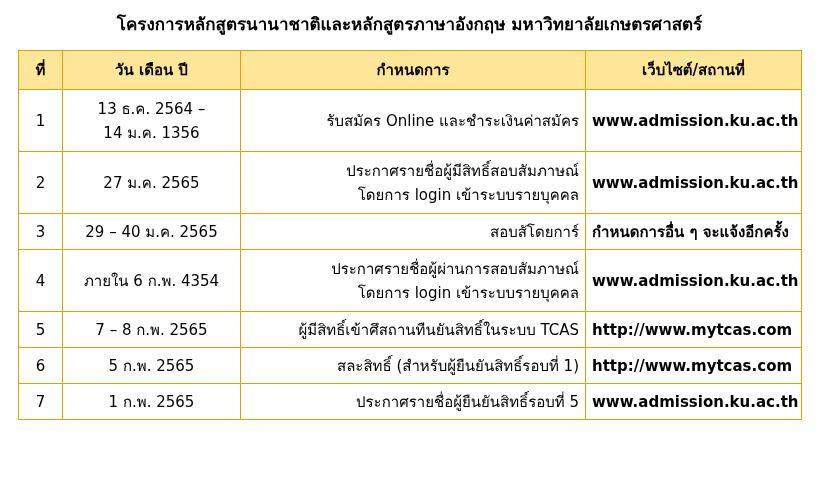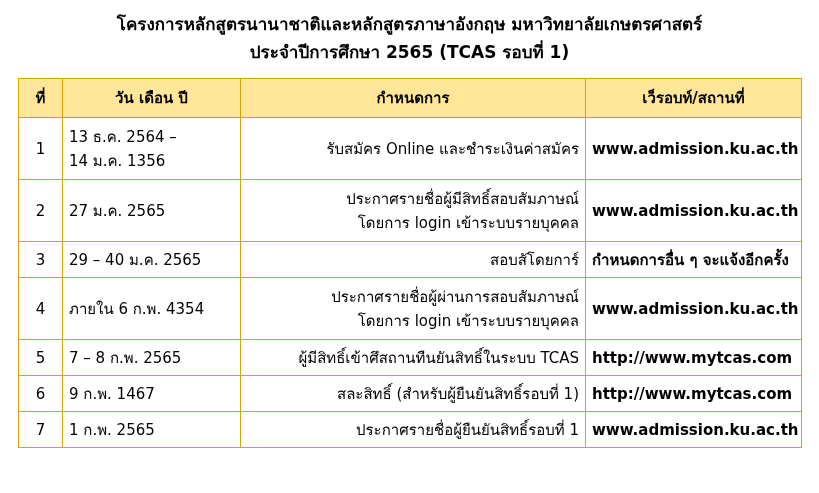--- a/index.html
+++ b/index.html
@@ -57,20 +57,21 @@
   }
   col.c-no    { width: 44px; }
   col.c-date  { width: 178px; }
   col.c-desc  { width: 345px; }
   col.c-site  { width: 216px; }
 
   td.no {
     text-align: center;
   }
   td.date {
+    text-align: center;
   }
   td.desc {
     text-align: right;
     padding-left: 10px;
   }
   td.site {
     text-align: left;
     padding-left: 12px;
     font-weight: bold;
   }
@@ -80,37 +81,36 @@
   .r-tall { height: 62px; }
   .r-short { height: 36px; }
 </style>
 </head>
 <body>
 
 <div class="page">
 
   <div class="title-block">
     <div class="title-line">โครงการหลักสูตรนานาชาติและหลักสูตรภาษาอังกฤษ มหาวิทยาลัยเกษตรศาสตร์</div>
-    <div class="title-line">ประจำปีการศึกษา 2565 (TCAS รอบที่ 1)</div>
   </div>
 
   <div class="table-wrap">
     <table class="schedule">
       <colgroup>
         <col class="c-no">
         <col class="c-date">
         <col class="c-desc">
         <col class="c-site">
       </colgroup>
       <thead>
         <tr>
           <th>ที่</th>
           <th>วัน เดือน ปี</th>
           <th>กำหนดการ</th>
-          <th>เว็รอบท์/สถานที่</th>
+          <th>เว็บไซต์/สถานที่</th>
         </tr>
       </thead>
       <tbody>
 
         <tr class="r-tall">
           <td class="no">1</td>
           <td class="date">
             <div class="cell-lines">
               <div>13 ธ.ค. 2564 –</div>
               <div>14 ม.ค. 1356</div>
@@ -203,21 +203,21 @@
             <div class="cell-lines">
               <div>http://www.mytcas.com</div>
             </div>
           </td>
         </tr>
 
         <tr class="r-short">
           <td class="no">6</td>
           <td class="date">
             <div class="cell-lines">
-              <div>9 ก.พ. 1467</div>
+              <div>5 ก.พ. 2565</div>
             </div>
           </td>
           <td class="desc">
             <div class="cell-lines">
               <div>สละสิทธิ์ (สำหรับผู้ยืนยันสิทธิ์รอบที่ 1)</div>
             </div>
           </td>
           <td class="site">
             <div class="cell-lines">
               <div>http://www.mytcas.com</div>
@@ -227,21 +227,21 @@
 
         <tr class="r-short">
           <td class="no">7</td>
           <td class="date">
             <div class="cell-lines">
               <div>1 ก.พ. 2565</div>
             </div>
           </td>
           <td class="desc">
             <div class="cell-lines">
-              <div>ประกาศรายชื่อผู้ยืนยันสิทธิ์รอบที่ 1</div>
+              <div>ประกาศรายชื่อผู้ยืนยันสิทธิ์รอบที่ 5</div>
             </div>
           </td>
           <td class="site">
             <div class="cell-lines">
               <div>www.admission.ku.ac.th</div>
             </div>
           </td>
         </tr>
 
       </tbody>

